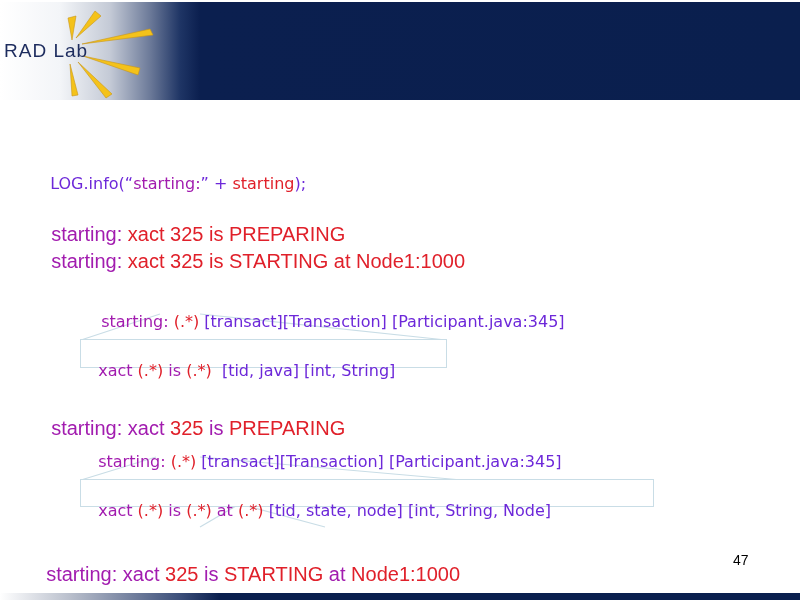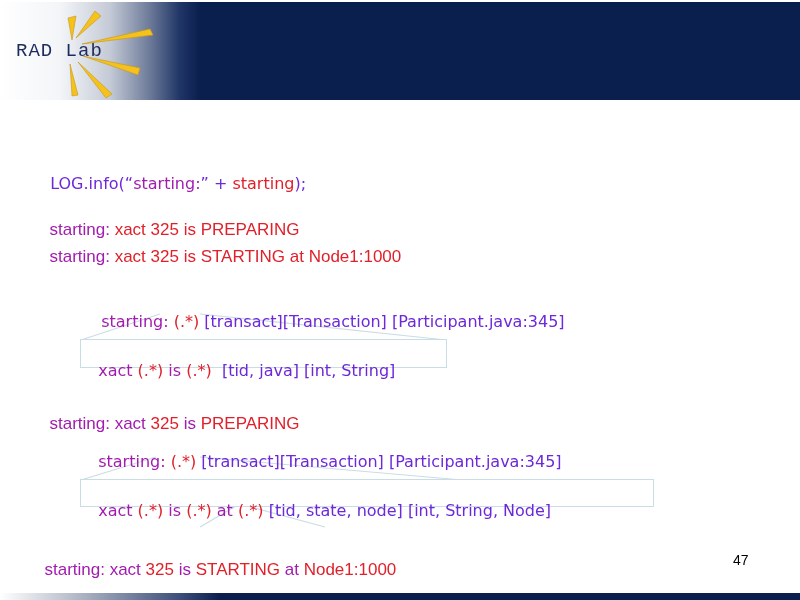--- a/index.html
+++ b/index.html
@@ -1,28 +1,28 @@
 <!DOCTYPE html>
 <html><head>
   <meta charset="utf-8">
   <style>
     html, body { margin: 0; padding: 0; }
     body { width: 800px; height: 600px; position: relative; background: #ffffff; overflow: hidden; font-family: "Liberation Sans", sans-serif; }
     .header { position: absolute; left: 0; top: 2px; width: 800px; height: 98px;
       background: linear-gradient(to right, #ffffff 0px, #f3f5f8 60px, #c4cad6 110px, #6c7a99 150px, #1f3565 180px, #0b1f4f 200px, #0a1f4e 800px); }
     .logo { position: absolute; left: 0; top: 0; width: 170px; height: 98px; }
-    .logo-text { position: absolute; left: 4px; top: 38px; font-family: Liberation Mono, monospace; font-size: 19px; color: #1d2c5e; letter-spacing: 1px; margin-left: 12px; }
+    .logo-text { position: absolute; left: 4px; top: 38px; font-family: Liberation Sans, sans-serif; font-size: 19px; color: #1d2c5e; letter-spacing: 1px; }
     .title { position: absolute; left: 188px; top: 14px; color: #f5c946; font-size: 27px; line-height: 34px; font-family: "Liberation Sans", sans-serif; }
     .footer { position: absolute; left: 0; top: 593px; width: 800px; height: 7px;
       background: linear-gradient(to right, #ffffff 0px, #b9bfcc 70px, #3c4f7a 180px, #0a1f4e 220px, #0a1f4e 800px); }
     .cyan { color: #a21caf; }
     .red { color: #e0202a; }
     .black { color: #6d28d9; }
     .code { position: absolute; font-family: "DejaVu Sans", sans-serif; font-size: 16px; white-space: pre; }
-    .sans { position: absolute; font-family: "Liberation Sans", sans-serif; font-size: 17px; white-space: pre; }
+    .sans { position: absolute; font-family: "Liberation Sans", sans-serif; font-size: 20px; white-space: pre; }
     .box { position: absolute; border: 1px solid #c9dde6; background: #ffffff; box-sizing: border-box; }
     .connectors { position: absolute; left: 0; top: 0; width: 800px; height: 600px; pointer-events: none; }
     .pagenum { position: absolute; left: 733px; top: 552px; font-size: 14px; color: #000000; font-family: "Liberation Sans", sans-serif; }
   </style>
 </head>
 <body>
 
 <div class="header">
   <div class="logo">
     <svg width="170" height="98" viewBox="0 0 170 98" style="position:absolute;left:0;top:0">

